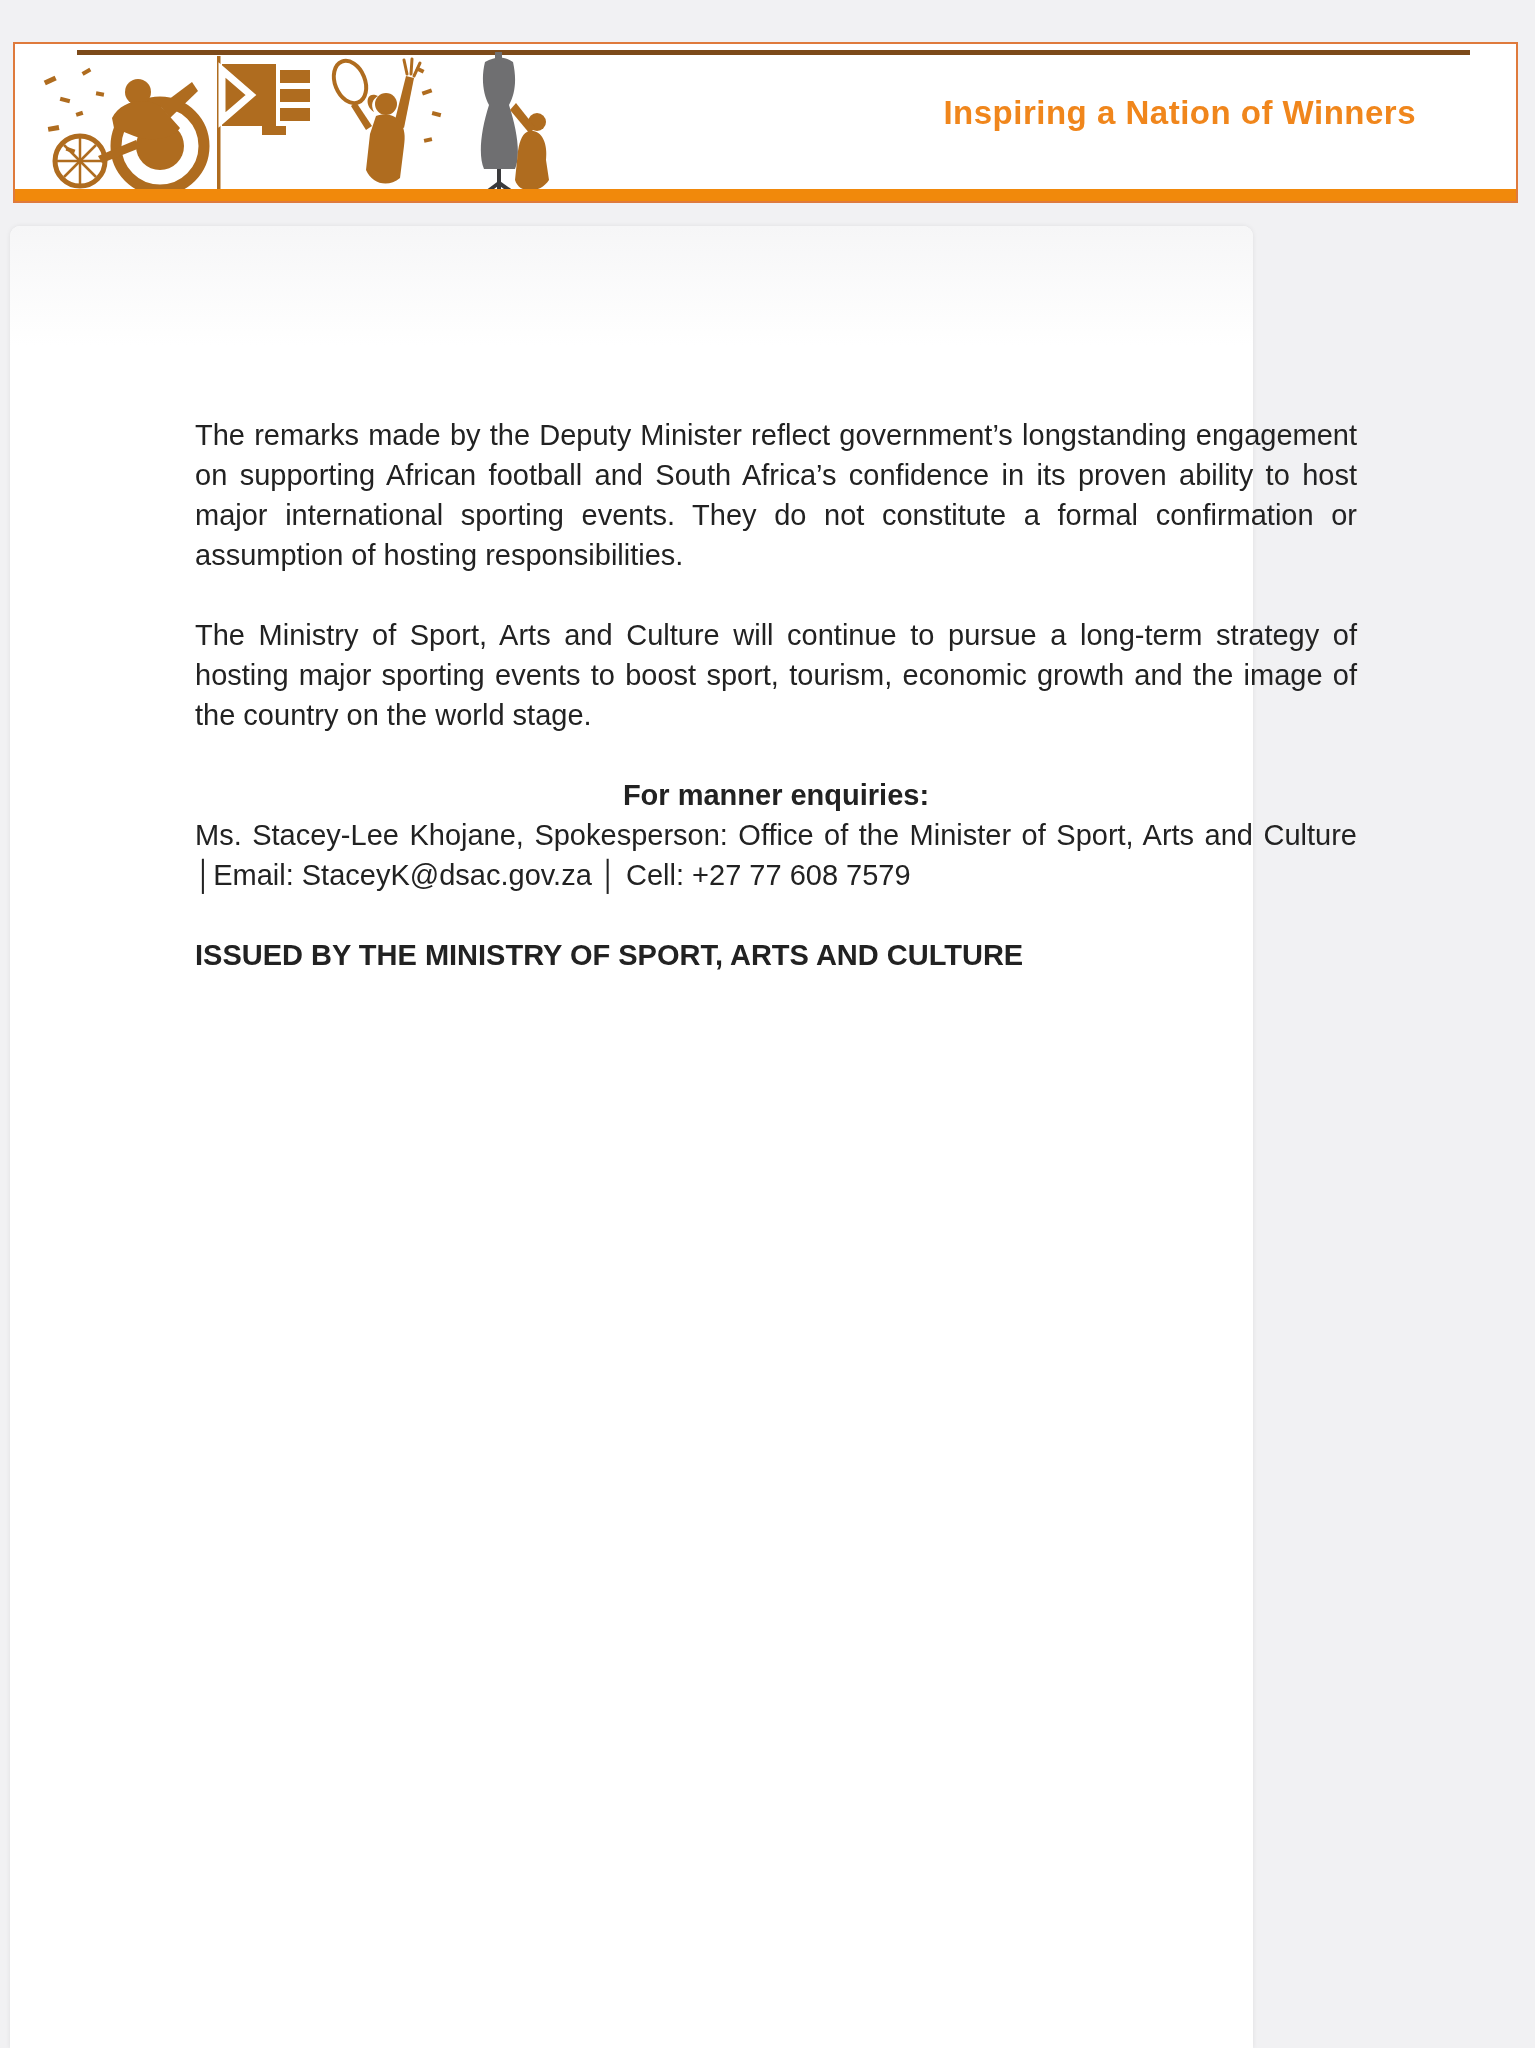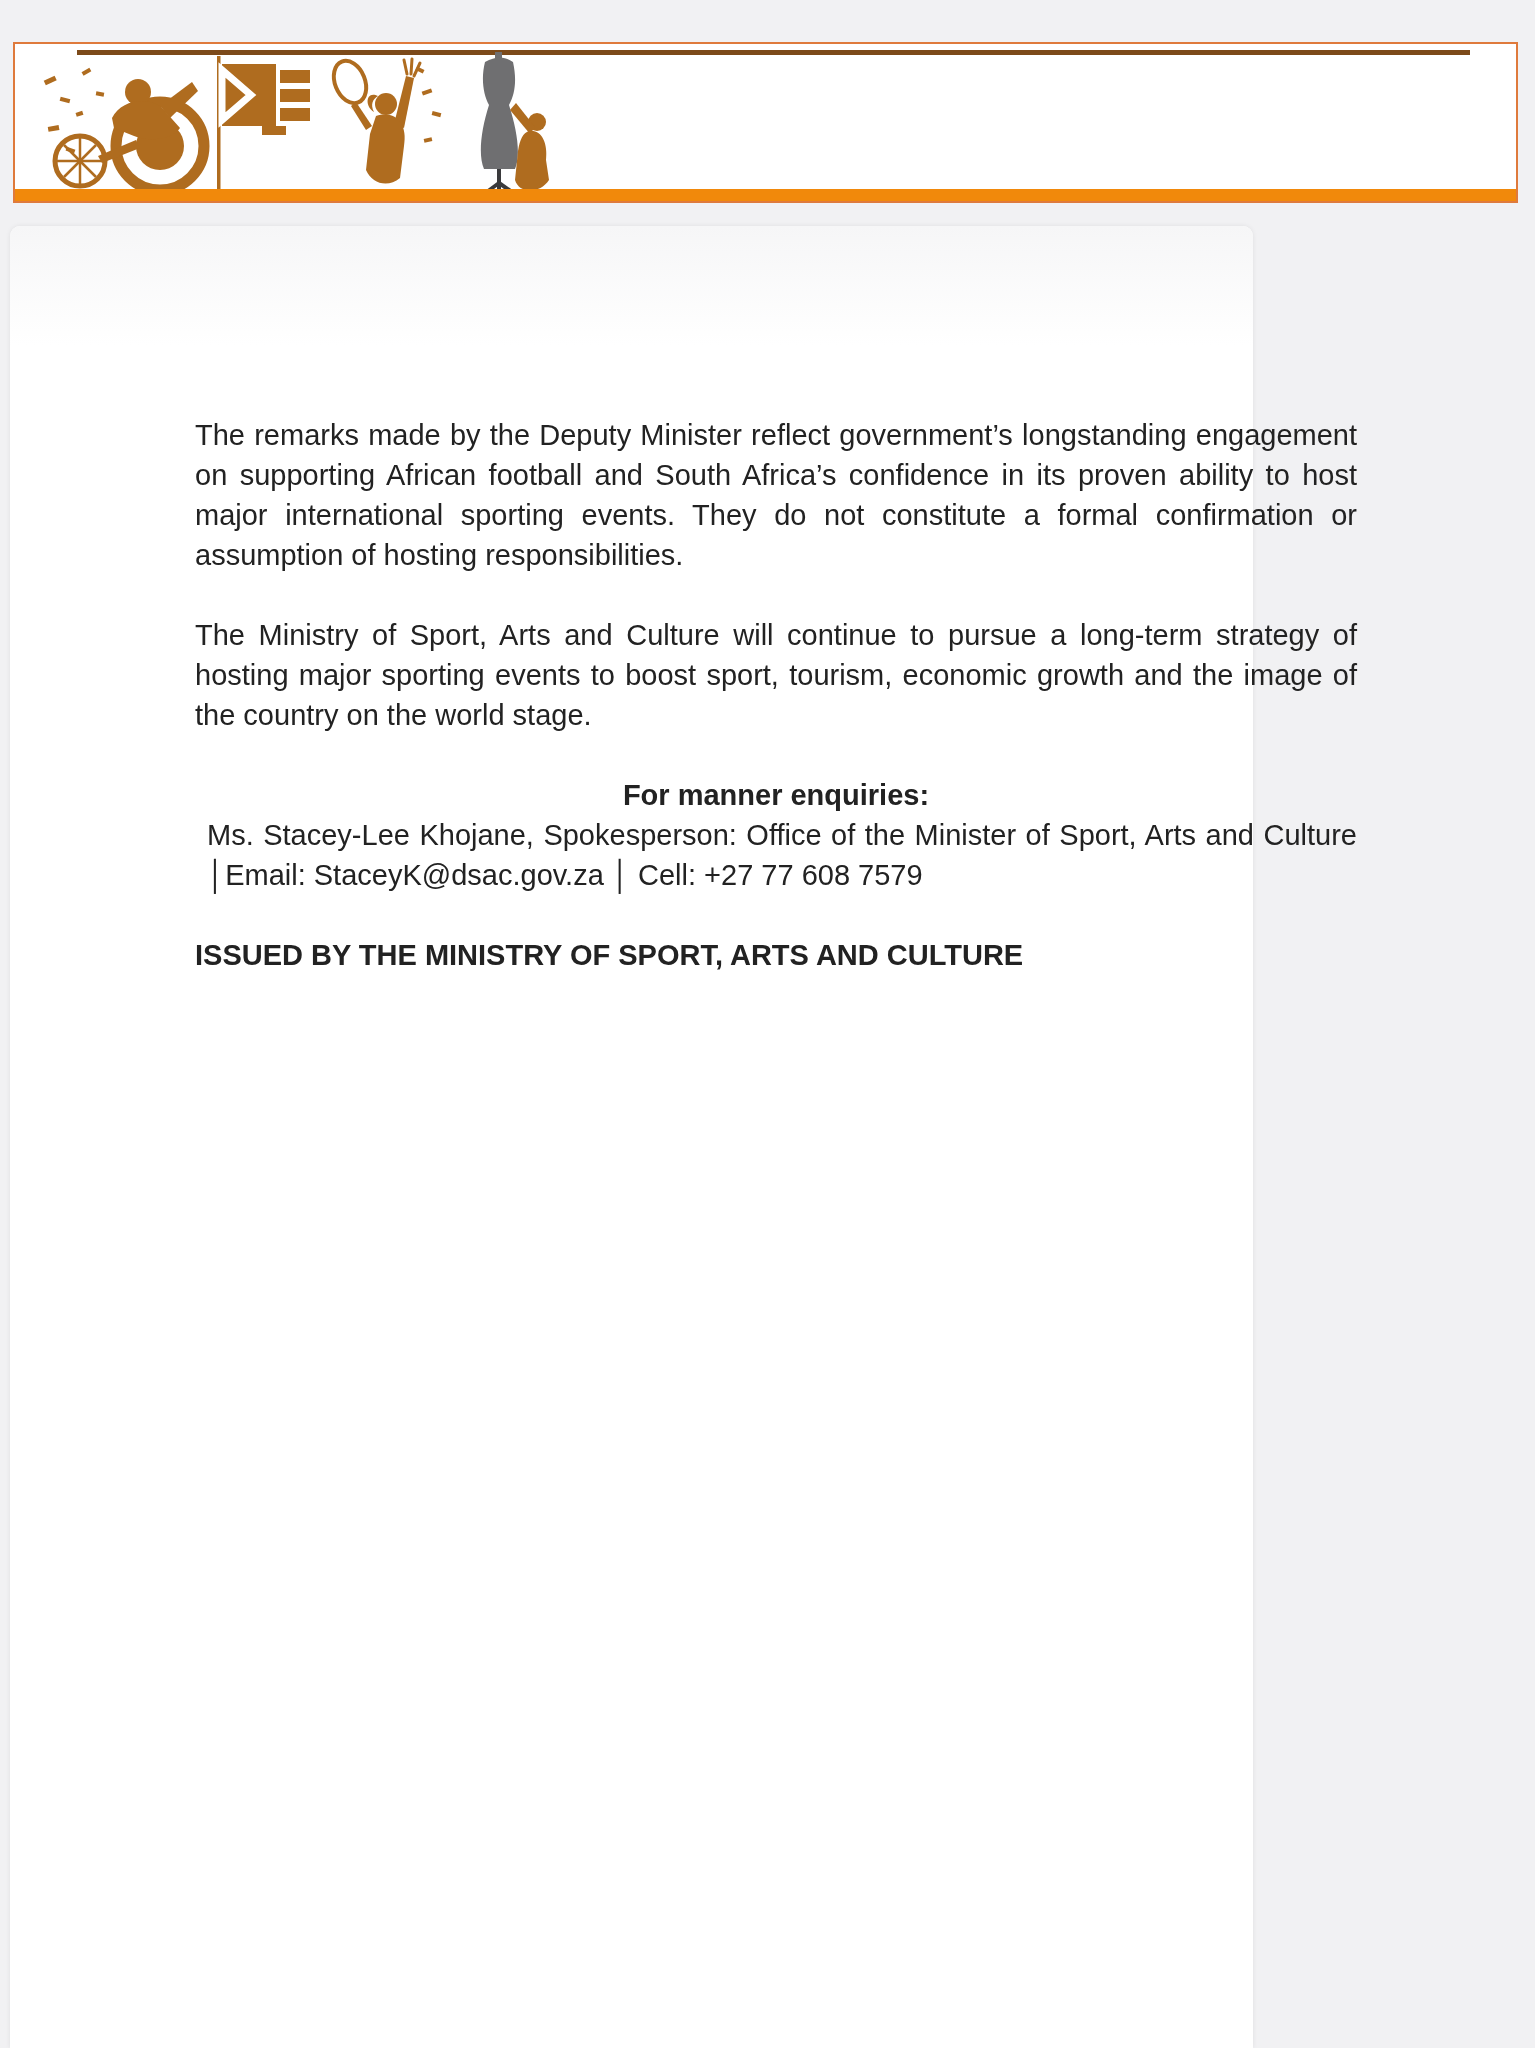--- a/index.html
+++ b/index.html
@@ -57,21 +57,21 @@
   .content {
     position:absolute; left:185px; top:189px;
     width:1162px;
     color:#222222;
     font-size:29px; line-height:40px;
   }
   .para { margin:0 0 40px 0; text-align:justify; }
   .signature { margin:0 0 80px 0; font-style:italic; }
   .signature div { line-height:40px; }
   .media-heading { margin:0; font-weight:bold; text-align:center; }
-  .contact { margin:0 0 40px 12px; text-align:justify; }
+  .contact { margin:0 0 40px 0; text-align:justify; }
   .issued { margin:0; font-weight:bold; text-align:left; }
 </style>
 </head>
 <body style="--tagline-color: #F0861C; --border-color: #DF7A3C; --bar-color: #F1890B; --rule-color: #7C4A1A; --logo-color: #AF6C1F; background: rgb(241, 241, 243);">
 
 <div class="header-box">
   <div class="header-rule"></div>
 
   <svg class="logo-icon logo-wheelchair" width="172" height="140" viewBox="0 0 172 140" fill="currentColor">
 
@@ -145,20 +145,21 @@
       <line x1="41" y1="117" x2="41" y2="138"></line>
       <line x1="41" y1="131" x2="22" y2="145"></line>
       <line x1="41" y1="131" x2="61" y2="145"></line>
     </g>
 
     <circle cx="79" cy="70" r="9"></circle>
     <path d="M71,79 C84,77 90,92 88,108 L91,128 C82,142 61,142 57,128 L60,99 C62,87 65,81 71,79 Z"></path>
     <polygon points="72,82 52,58 58,51 77,75"></polygon>
   </svg>
 
+  <div class="tagline">Inspiring a Nation of Winners</div>
   <div class="header-bottom-bar"></div>
 </div>
 
 <div class="card">
   <div class="card-top-sheen"></div>
 
   <div class="content">
     <p class="para">The remarks made by the Deputy Minister reflect government’s longstanding engagement on supporting African football and South Africa’s confidence in its proven ability to host major international sporting events. They do not constitute a formal confirmation or assumption of hosting responsibilities.</p>
     <p class="para">The Ministry of Sport, Arts and Culture will continue to pursue a long-term strategy of hosting major sporting events to boost sport, tourism, economic growth and the image of the country on the world stage.</p>
 

